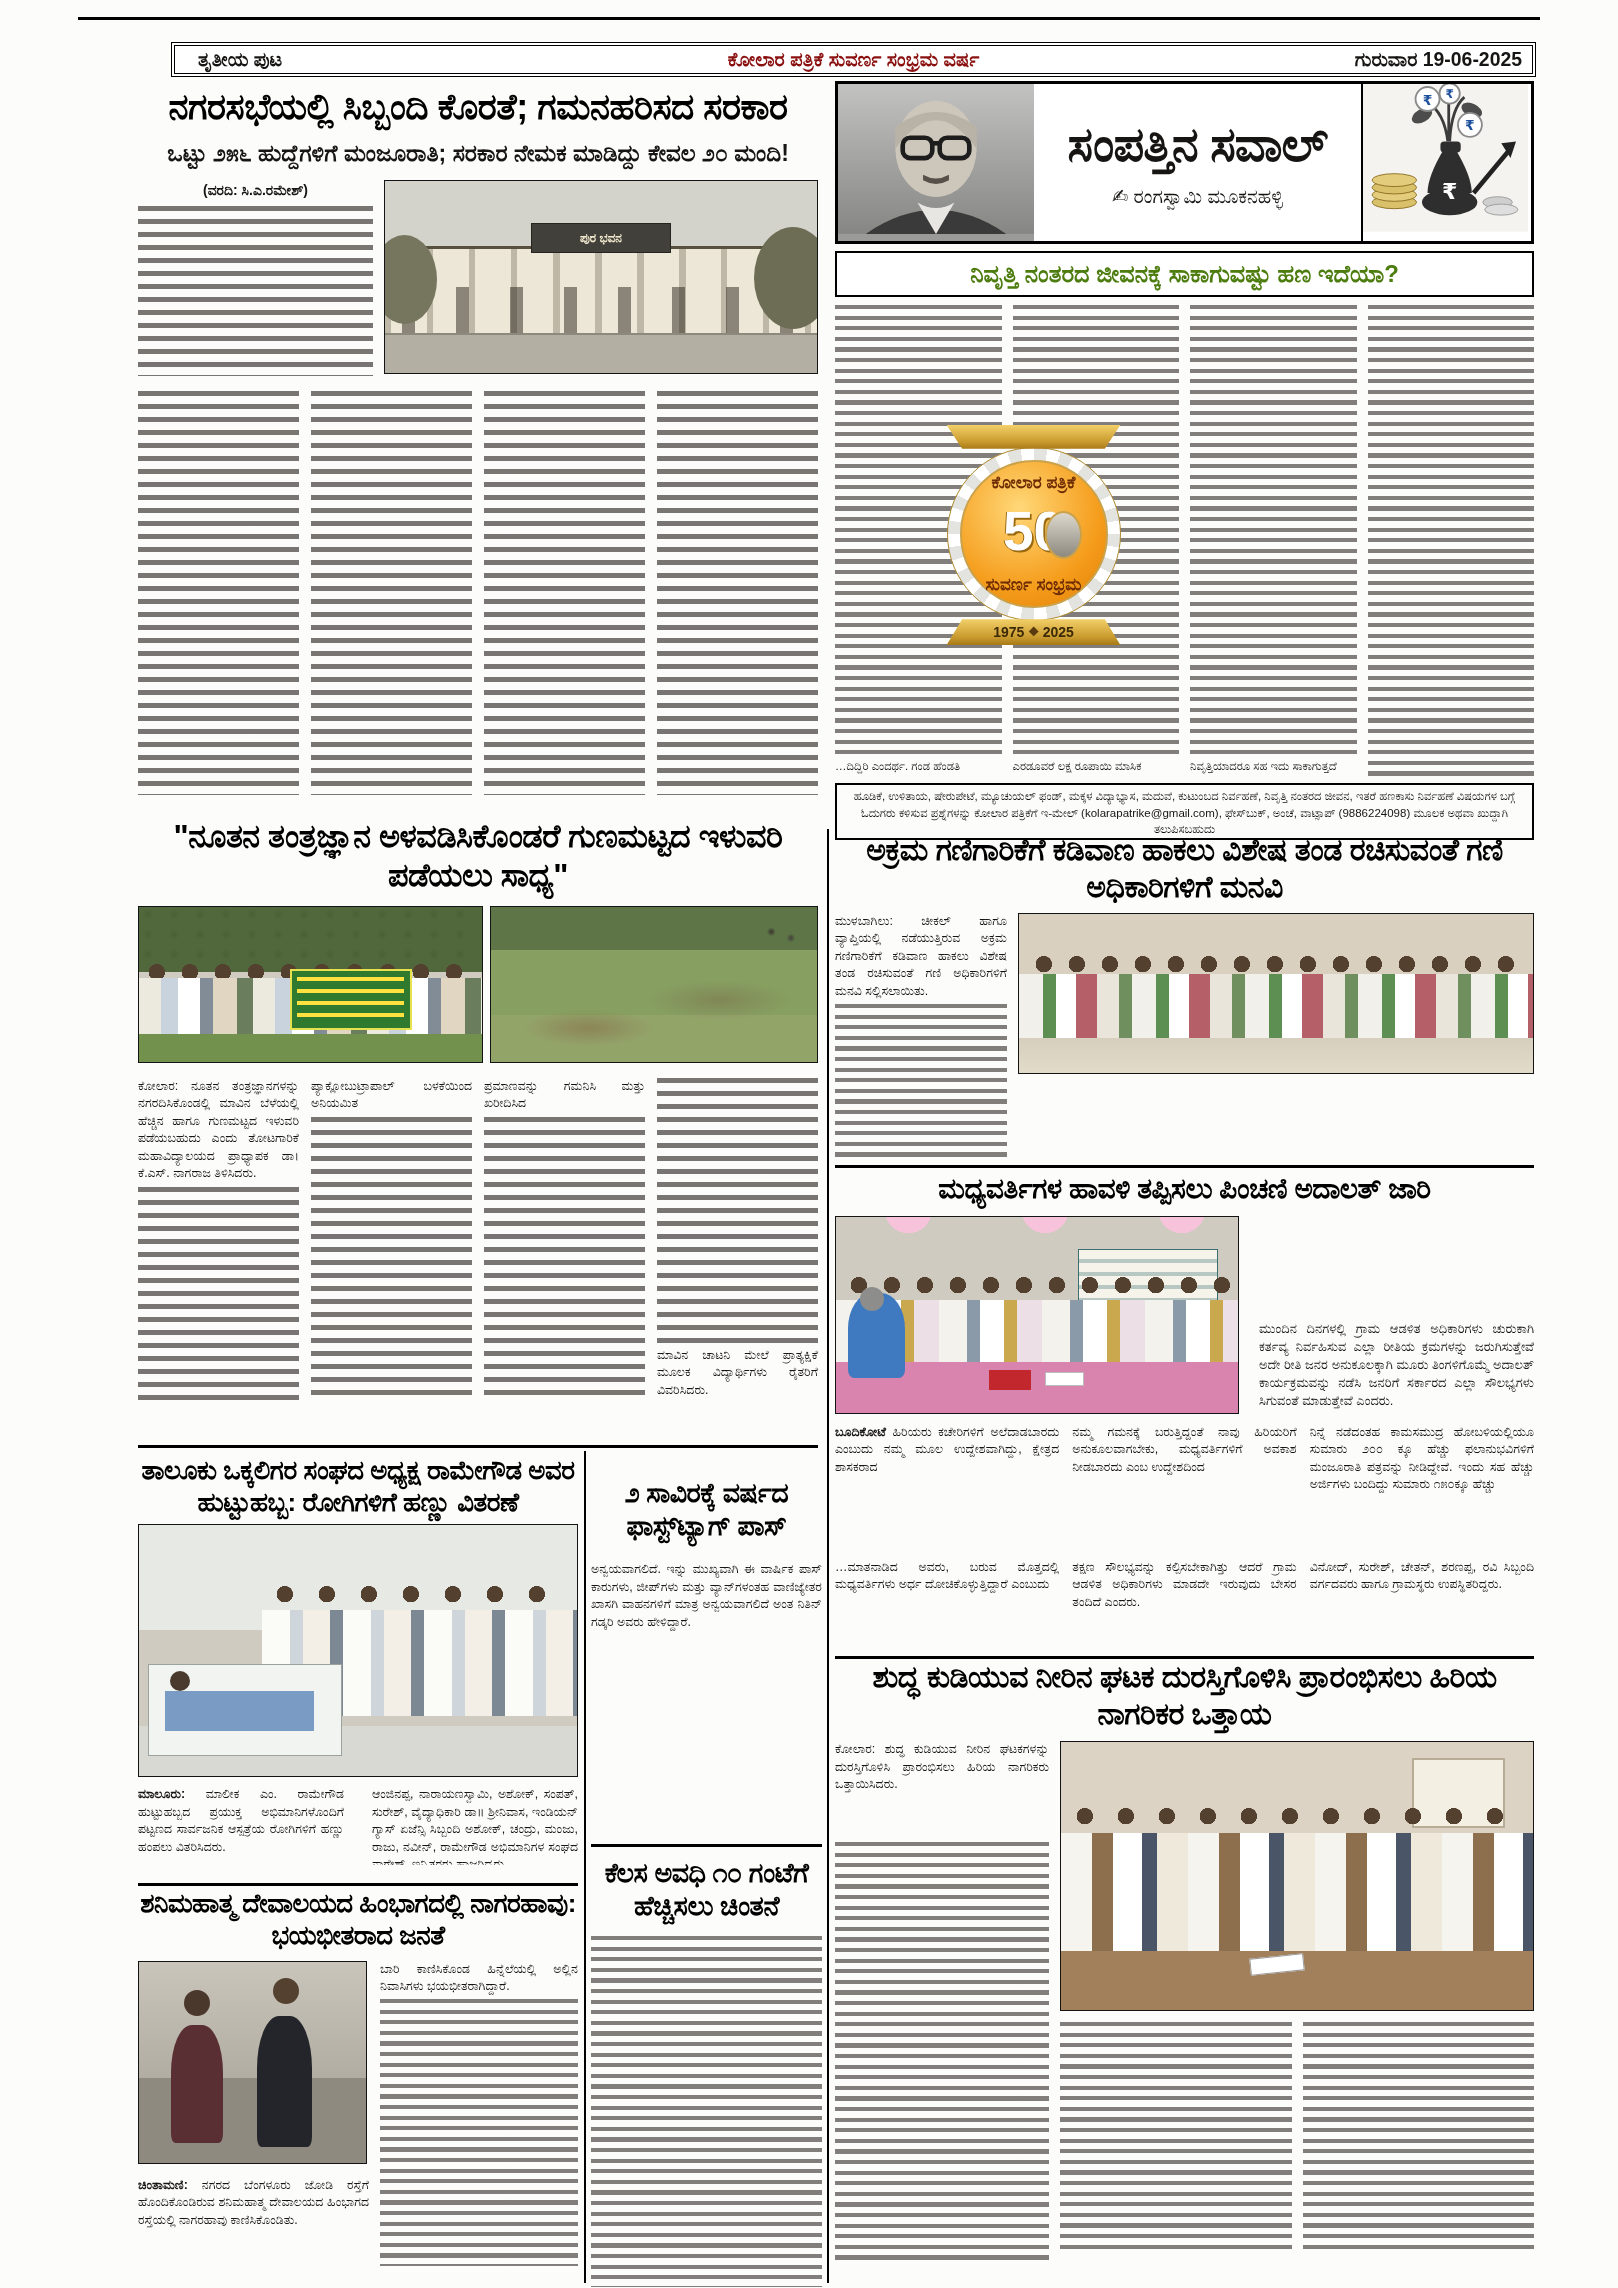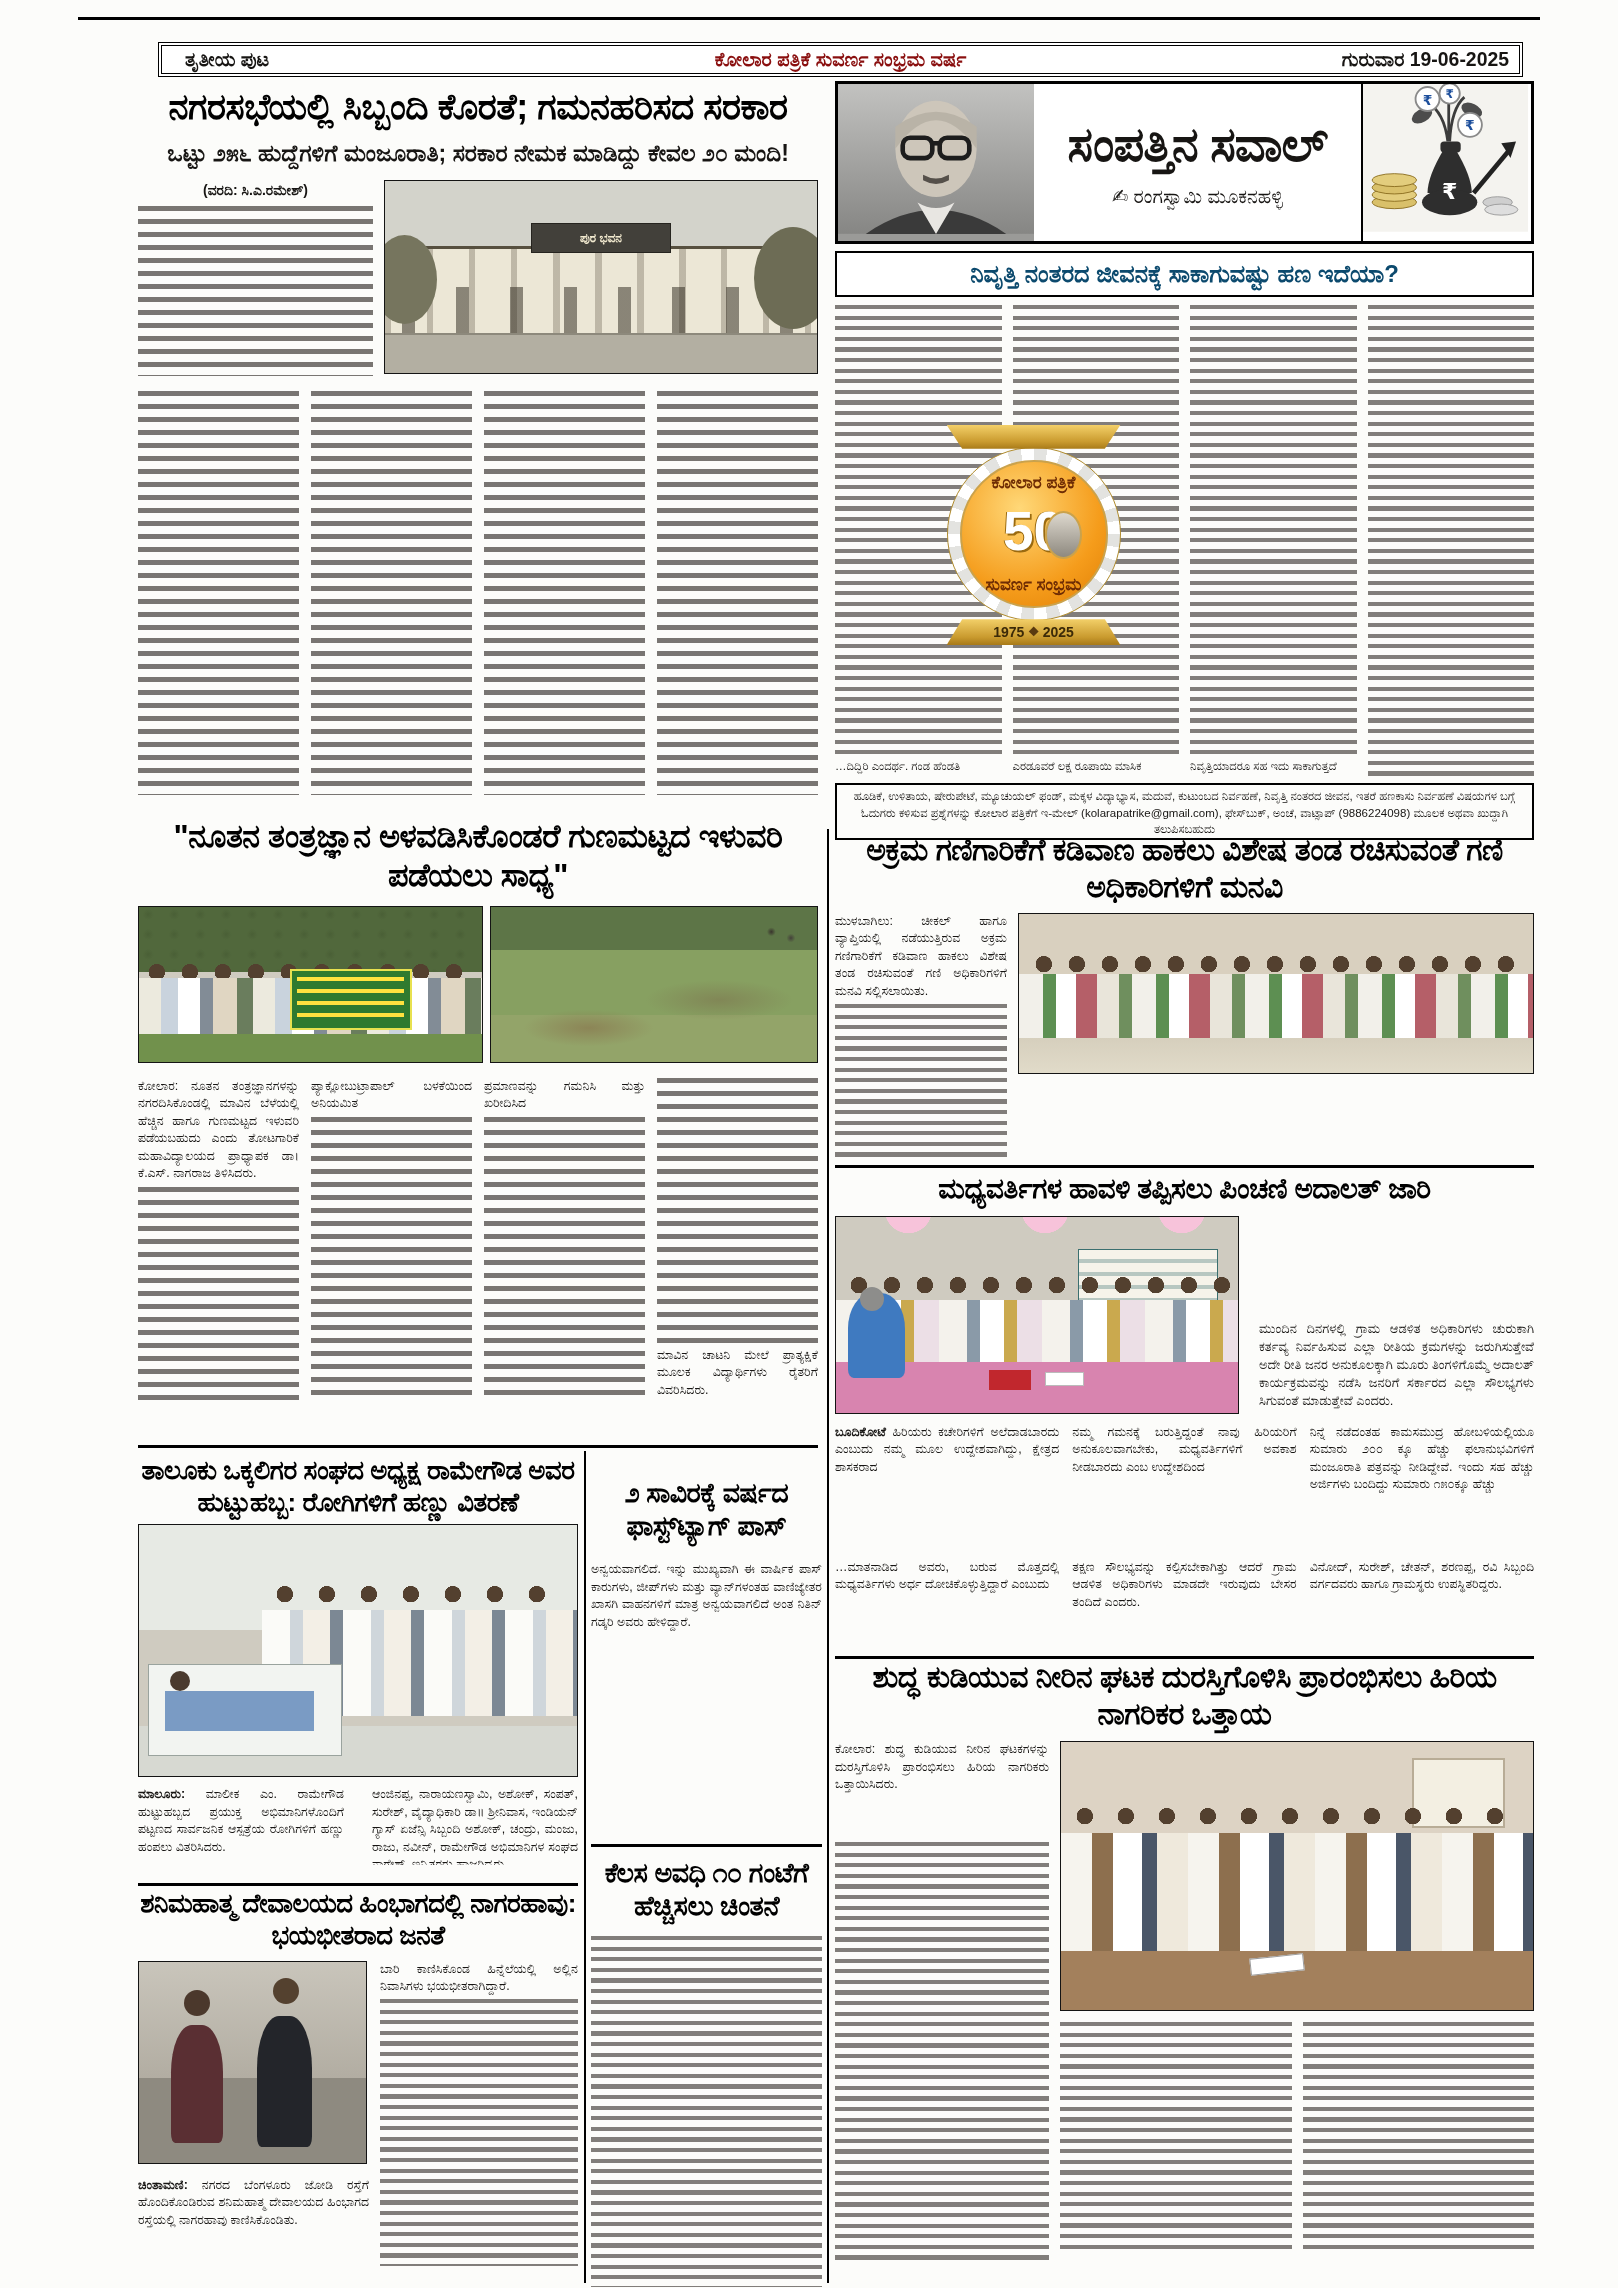--- a/index.html
+++ b/index.html
@@ -1,20 +1,20 @@
 <!DOCTYPE html>
 <html style="font-size:14.8px"><head>
 <meta charset="utf-8">
 <style>
   html,body{margin:0;padding:0;background:#e9e9e6;}
   .page{position:relative;width:1619px;height:2289px;margin:0 auto;background:#fcfcfa;
         font-family:"Liberation Sans","DejaVu Sans",sans-serif;color:#171513;overflow:hidden;}
   .rule{position:absolute;background:#000;}
   
-  .masthead{position:absolute;left:158px;top:42px;width:1363px;height:33px;border:1.8px solid #000;background:#fff;}
+  .masthead{position:absolute;left:171px;top:42px;width:1363px;height:33px;border:1.8px solid #000;background:#fff;}
   .masthead::after{content:"";position:absolute;inset:1.8px;border:0.9px solid #000;pointer-events:none;}
   .masthead span{position:absolute;top:0;line-height:33px;font-weight:bold;font-size:19.4px;white-space:nowrap;}
   .m-left{left:26px;}
   .m-center{left:50%;transform:translateX(-50%);color:#8a0f0f;}
   .m-right{right:13px;}
   
   .headline{font-weight:800;color:#000;text-align:center;line-height:1.22;letter-spacing:-0.5px;}
   .bt{font-size:12.5px;line-height:1.4;text-align:justify;margin:0 0 3.7px 0;}
   .bt b{font-weight:bold;}
   .cols{display:flex;}
@@ -33,21 +33,21 @@
   .a-photo{flex:1;height:192px;}
   .a-cols{margin-top:14.8px;height:404px;gap:12px;}
   
   .artB{position:absolute;left:835px;top:81px;width:699px;}
   .w-header{height:157px;border:3.7px solid #000;background:#fff;display:flex;}
   .w-portrait{width:196px;position:relative;overflow:hidden;background:#9a9a98;}
   .w-titlebox{flex:1;display:flex;flex-direction:column;align-items:center;justify-content:center;}
   .w-title{font-size:48px;font-weight:800;letter-spacing:-0.9px;}
   .w-author{font-size:19.4px;margin-top:11px;}
   .w-money{width:168px;border-left:2.8px solid #000;background:#fff;position:relative;}
-  .w-red{margin-top:7.4px;height:42px;border:2.8px solid #000;background:#fff;color:#0c4a6e;
+  .w-red{margin-top:7.4px;height:42px;border:2.8px solid #000;background:#fff;color:#4d7c0f;
          font-size:24px;font-weight:800;text-align:center;line-height:42px;}
   .w-body{position:relative;margin-top:7.4px;height:473px;display:flex;gap:11px;}
   .w-body .bt{font-size:11.5px;}
   .w-contact{margin-top:5.5px;height:57px;border:2.8px solid #000;padding:2.8px 9.2px;box-sizing:border-box;
              font-size:11.5px;line-height:1.45;text-align:center;overflow:hidden;}
   
   .logo{position:absolute;left:94px;top:120px;width:209px;height:233px;display:flex;flex-direction:column;align-items:center;z-index:3;}
   .ribbon{height:24px;width:174px;background:linear-gradient(180deg,#f3d069,#c99a2e 70%,#a87a18);
           clip-path:polygon(0 0,100% 0,91% 100%,9% 100%);display:flex;align-items:center;justify-content:center;}
   .ribbon.bot{clip-path:polygon(9% 0,91% 0,100% 100%,0 100%);height:26px;font-weight:bold;font-size:14px;color:#3c2a08;gap:5.5px;}

